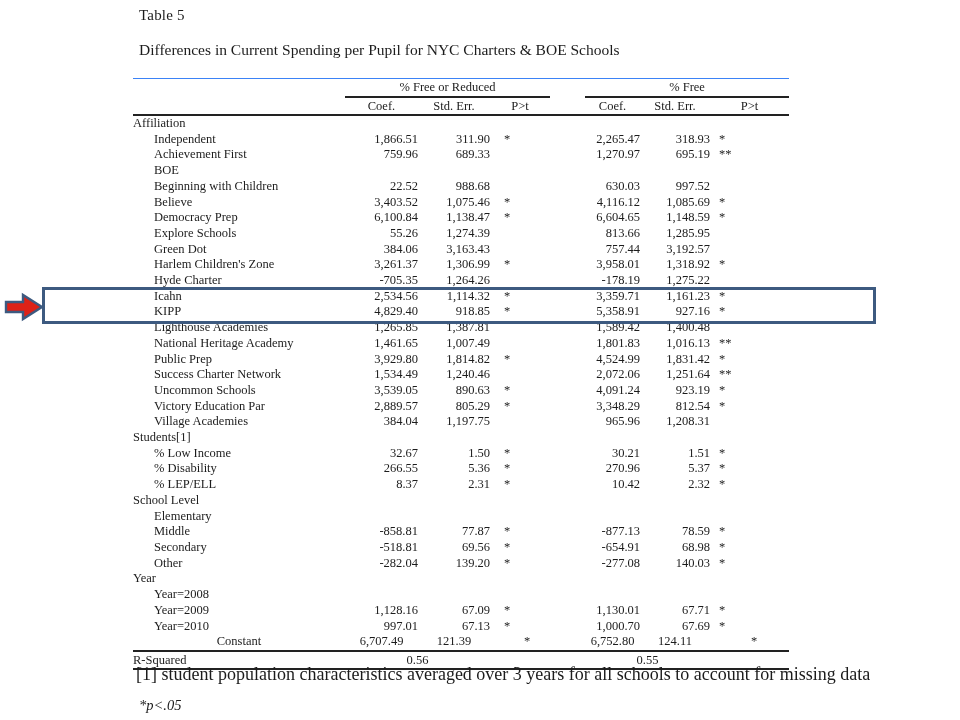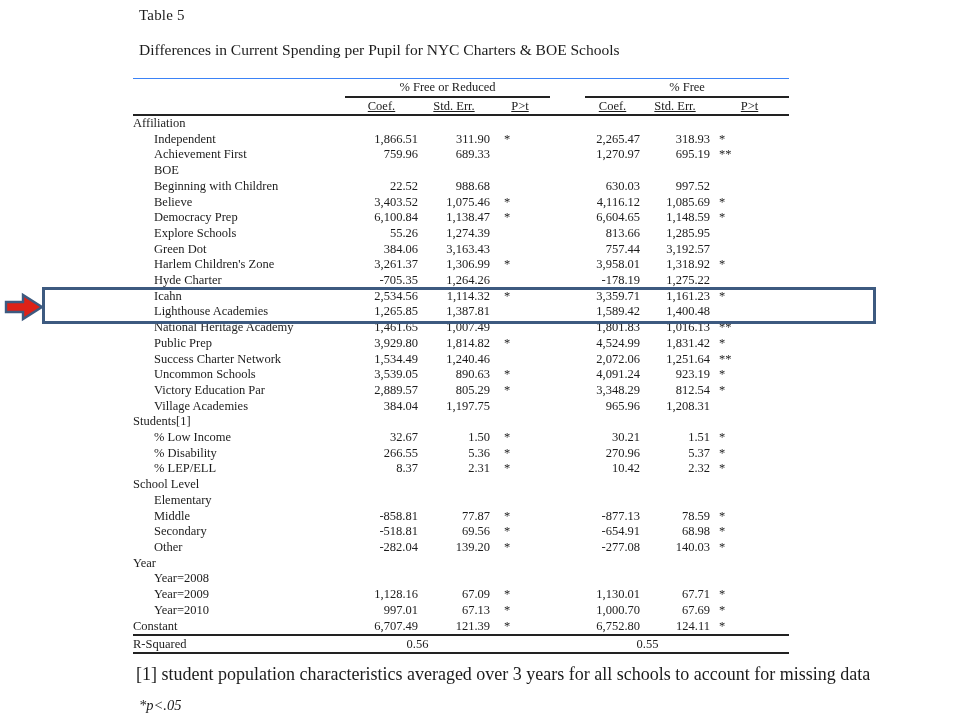--- a/index.html
+++ b/index.html
@@ -37,22 +37,22 @@
     padding: 0;
     height: 15.7px;
     line-height: 15.7px;
     font-weight: normal;
     white-space: nowrap;
     overflow: visible;
     font-size: 12.5px;
   }
   thead tr.group-row td, thead tr.group-row th { border-top: 1px solid #3b82f6; height: 17px; line-height: 17px; }
   thead tr.group-row th.grp { border-bottom: 2px solid #222; text-align: center; }
-  thead tr.colhead-row td, thead tr.colhead-row th { border-bottom: 2px solid #222; height: 16px; line-height: 16px; text-align: center; text-decoration: underline; }
-  tbody#body-rows tr:last-child td { border-bottom: 2px solid #222; }
+  thead tr.colhead-row td, thead tr.colhead-row th { border-bottom: 2px solid #222; height: 16px; line-height: 16px; text-align: center; }
+  tbody#body-rows tr:last-child td { border-bottom: 2px solid #222; text-align: center; }
   tr.rsq-row td { border-bottom: 2px solid #222; height: 16px; line-height: 16px; }
   td.lbl { text-align: left; padding-left: 2px; margin-left: 34px; }
   td.lbl.indent { padding-left: 21px; }
   td.num { text-align: right; }
   td.sig { text-align: left; }
   td.sig.s1 { padding-left: 14px; }
   td.sig.s2 { padding-left: 9px; }
   td.ctr { text-align: center; }
   .footnote {
     position: absolute;
@@ -232,20 +232,30 @@
           <td class="lbl indent">Icahn</td>
           <td class="num">2,534.56</td>
           <td class="num">1,114.32</td>
           <td class="sig s1">*</td>
           <td class="gapcell"></td>
           <td class="num">3,359.71</td>
           <td class="num">1,161.23</td>
           <td class="sig s2">*</td>
         </tr>
         <tr>
+          <td class="lbl indent">KIPP</td>
+          <td class="num">4,829.40</td>
+          <td class="num">918.85</td>
+          <td class="sig s1">*</td>
+          <td class="gapcell"></td>
+          <td class="num">5,358.91</td>
+          <td class="num">927.16</td>
+          <td class="sig s2">*</td>
+        </tr>
+        <tr>
           <td class="lbl indent">Lighthouse Academies</td>
           <td class="num">1,265.85</td>
           <td class="num">1,387.81</td>
           <td class="sig s1"></td>
           <td class="gapcell"></td>
           <td class="num">1,589.42</td>
           <td class="num">1,400.48</td>
           <td class="sig s2"></td>
         </tr>
         <tr>

